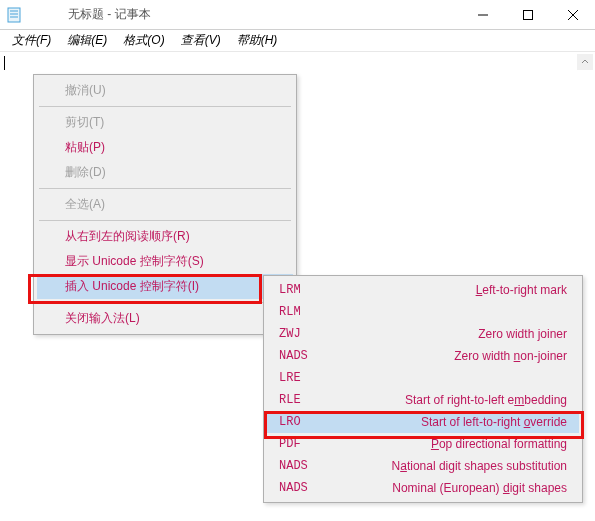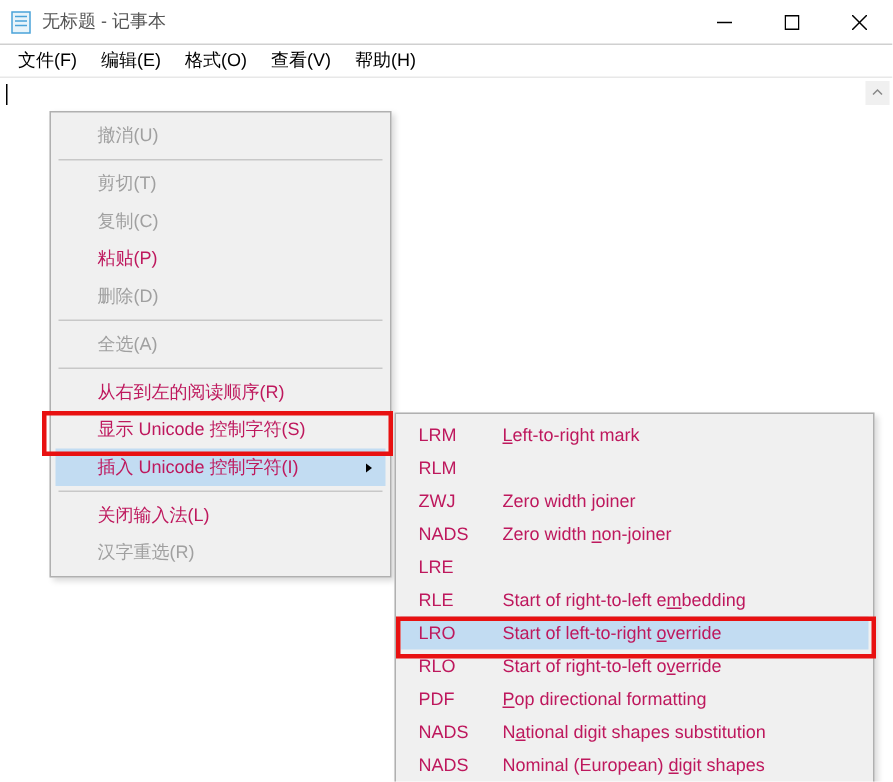--- a/index.html
+++ b/index.html
@@ -1,40 +1,40 @@
 <!DOCTYPE html>
 <html><head>
 <meta charset="utf-8">
 <style>
 * { margin: 0; padding: 0; box-sizing: border-box; font-family: "Microsoft YaHei", "Segoe UI", sans-serif; font-size: 12px; }
 body { background: #fff; width: 595px; height: 521px; overflow: hidden; position: relative; }
-.titlebar { height: 30px; background: #fff; display: flex; align-items: center; border-bottom: 1px solid #d0d0d0; }
+.titlebar { height: 30px; background: #fff; display: flex; align-items: center; border-bottom: 1px solid #d0d0d0; gap: 40px; }
 .titlebar .icon { width: 16px; height: 16px; margin: 0 6px; }
 .titlebar .title { flex: 1; color: #555; }
 .winbtns { display: flex; }
 .winbtn { width: 45px; height: 30px; display: flex; align-items: center; justify-content: center; color: #555; }
 .winbtn svg { width: 10px; height: 10px; }
 .menubar { height: 22px; background: #fff; display: flex; align-items: center; padding: 0 4px; border-bottom: 1px solid #e8e8e8; }
-.menubar .item { padding: 2px 8px; color: #000; }
+.menubar .item { padding: 2px 8px; color: #000; font-style: italic; }
 .editor { position: relative; background: #fff; height: calc(521px - 52px); }
 .caret { position: absolute; left: 4px; top: 4px; width: 1px; height: 14px; background: #000; }
 .scrollbar { position: absolute; right: 2px; top: 2px; width: 16px; height: 16px; background: #f0f0f0; display:flex; align-items:center; justify-content:center; }
 .context-menu { position: absolute; background: #f0f0f0; border: 1px solid #b0b0b0; box-shadow: 2px 2px 4px rgba(0,0,0,0.15); padding: 3px; }
-.cm1 { left: 33px; top: 74px; width: 228px; }
+.cm1 { left: 33px; top: 74px; width: 264px; }
 .cm-item { padding: 4px 12px 4px 28px; color: #be185d; position: relative; white-space: nowrap; }
 .cm-item.disabled { color: #a0a0a0; }
 .cm-item.hover { background: #c2dcf2; }
 .cm-sep { height: 1px; background: #c8c8c8; margin: 3px 2px; }
 .cm-item .arrow { position: absolute; right: 8px; top: 50%; transform: translateY(-50%); }
 .highlight-red { border: 3px solid #e81111; }
 .hl1 { position: absolute; left: 28px; top: 274px; width: 234px; height: 30px; pointer-events: none; }
 .cm2 { left: 263px; top: 275px; width: 320px; padding: 3px; }
 .cm2 .cm-item { display: flex; padding: 4px 12px 4px 12px; }
-.cm2 .abbr { width: 56px; }
-.cm2 .desc { flex: 1; text-align: left; }
+.cm2 .abbr { width: 56px; font-family: Liberation Mono, monospace; }
+.cm2 .desc { flex: 1; text-align: right; }
 .hl2 { position: absolute; left: 264px; top: 411px; width: 320px; height: 28px; pointer-events: none; }
 .underline { text-decoration: underline; }
 </style>
 </head>
 <body>
 
 <div class="titlebar">
   <span class="icon">
     <svg viewBox="0 0 16 16">
         <rect x="2" y="1" width="12" height="14" fill="#e8f4fa" stroke="#4aa3d9"></rect>
@@ -78,39 +78,37 @@
     <svg width="8" height="8" viewBox="0 0 8 8">
         <path d="M1 5 L4 2 L7 5" fill="none" stroke="#888"></path>
       </svg>
   </div>
 </div>
 
 <div class="context-menu cm1">
   <div class="cm-item disabled">撤消(U)</div>
   <div class="cm-sep"></div>
   <div class="cm-item disabled">剪切(T)</div>
-  <div class="cm-item disabled">复制(C)</div>
   <div class="cm-item">粘贴(P)</div>
   <div class="cm-item disabled">删除(D)</div>
   <div class="cm-sep"></div>
   <div class="cm-item disabled">全选(A)</div>
   <div class="cm-sep"></div>
   <div class="cm-item">从右到左的阅读顺序(R)</div>
   <div class="cm-item">显示 Unicode 控制字符(S)</div>
   <div class="cm-item hover">
     <span>插入 Unicode 控制字符(I)</span>
     <span class="arrow">
       <svg width="6" height="8" viewBox="0 0 6 8">
           <path d="M1 1 L5 4 L1 7 Z" fill="#000"></path>
         </svg>
     </span>
   </div>
   <div class="cm-sep"></div>
   <div class="cm-item">关闭输入法(L)</div>
-  <div class="cm-item disabled">汉字重选(R)</div>
 </div>
 
 <div class="highlight-red hl1"></div>
 
 <div class="context-menu cm2" id="submenu">
     <div class="cm-item">
       <span class="abbr">LRM</span>
       <span class="desc"><span class="underline">L</span>eft-to-right mark</span>
     </div>
     <div class="cm-item">
@@ -129,24 +127,20 @@
     </div>
     <div class="cm-item">
       <span class="abbr">RLE</span>
       <span class="desc">Start of right-to-left e<span class="underline">m</span>bedding</span>
     </div>
     <div class="cm-item hover">
       <span class="abbr">LRO</span>
       <span class="desc">Start of left-to-right <span class="underline">o</span>verride</span>
     </div>
     <div class="cm-item">
-      <span class="abbr">RLO</span>
-      <span class="desc">Start of right-to-left o<span class="underline">v</span>erride</span>
-    </div>
-    <div class="cm-item">
       <span class="abbr">PDF</span>
       <span class="desc"><span class="underline">P</span>op directional formatting</span>
     </div>
     <div class="cm-item">
       <span class="abbr">NADS</span>
       <span class="desc">N<span class="underline">a</span>tional digit shapes substitution</span>
     </div>
     <div class="cm-item">
       <span class="abbr">NADS</span>
       <span class="desc">Nominal (European) <span class="underline">d</span>igit shapes</span>

